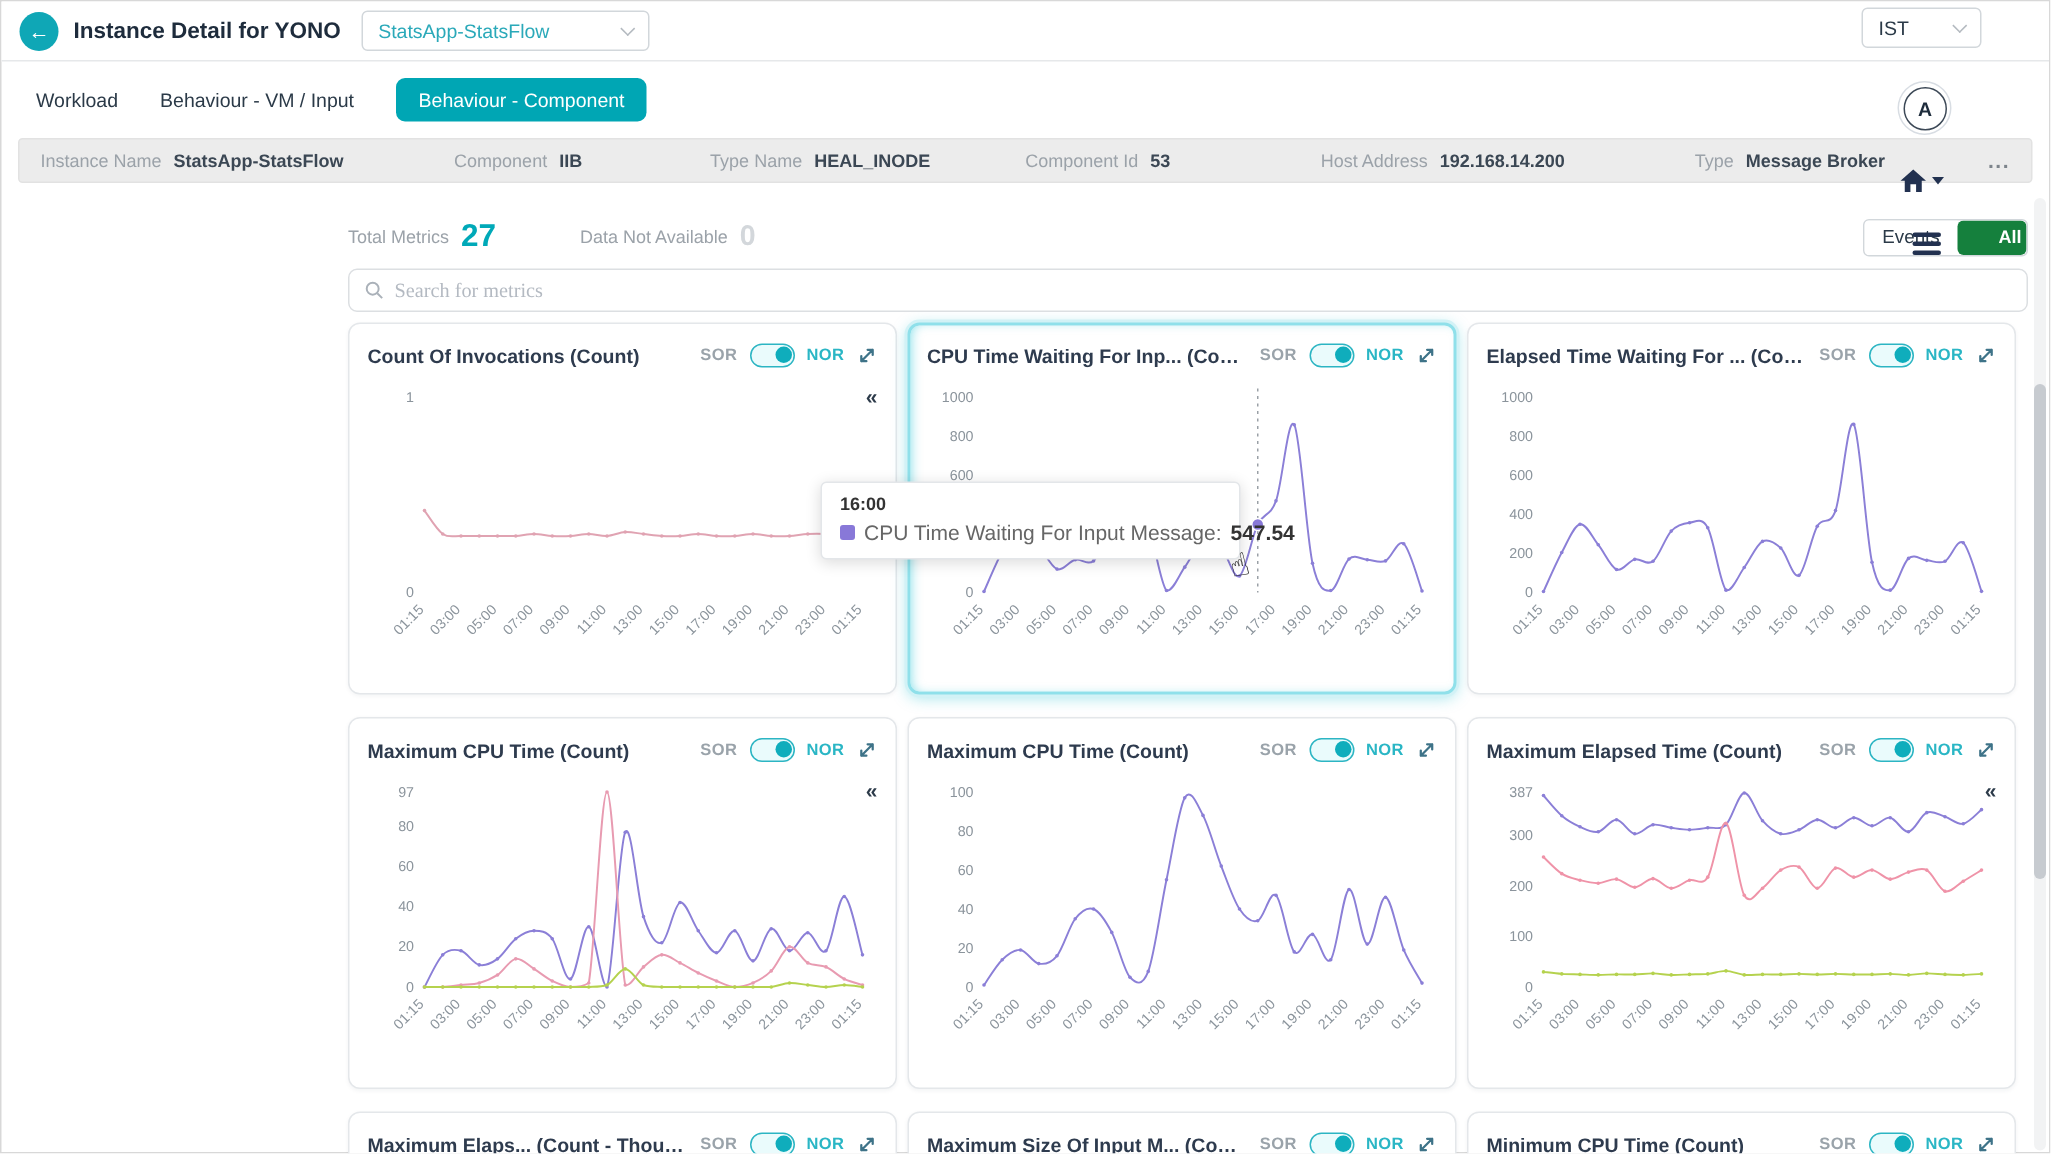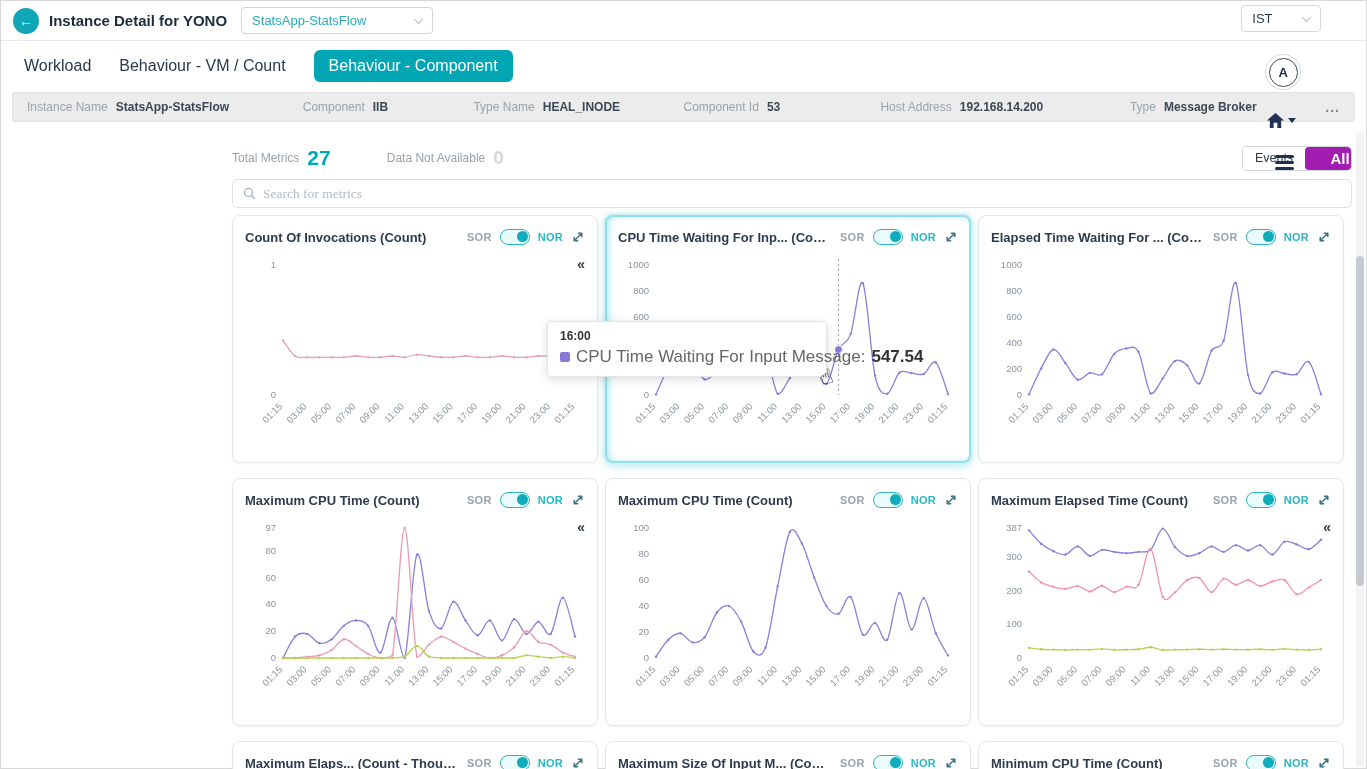--- a/index.html
+++ b/index.html
@@ -21,21 +21,21 @@
   .tz-select { width:80px; color:#2b3a48; }
   .avatar-wrap { width:34px; height:34px; border-radius:50%; box-shadow:0 0 0 1px #d8dde3; display:flex; align-items:center; justify-content:center; margin-left:4px; }
   .avatar { width:29px; height:29px; border-radius:50%; border:1.5px solid #3d4957; background:#fff; display:flex; align-items:center; justify-content:center; font-size:13px; font-weight:bold; color:#1e2c3c; cursor:pointer; }
   .home-wrap { display:flex; align-items:center; gap:3px; cursor:pointer; }
   .caret-down { width:0; height:0; border-left:4.5px solid transparent; border-right:4.5px solid transparent; border-top:5.5px solid #223150; }
   .burger { display:flex; flex-direction:column; gap:3.5px; cursor:pointer; margin-left:6px; padding:3px; }
   .burger i { display:block; width:19px; height:2.6px; background:#223150; border-radius:2px; }
 
   
   .tabs { position:absolute; top:45px; left:24px; height:42px; display:flex; align-items:center; gap:28px; z-index:40; }
-  .tab { font-size:16px; color:#2b3a48; cursor:pointer; white-space:nowrap; }
+  .tab { font-size:13px; color:#2b3a48; cursor:pointer; white-space:nowrap; }
   .tab.active { background:#00a6b4; color:#fff; padding:7px 15px; border-radius:6px; }
 
   
   .info-bar { position:absolute; top:92px; left:12px; right:12px; height:30px; background:#ececec; border:1px solid #e2e2e2; border-radius:3px; display:flex; align-items:center; padding:0 14px; z-index:40; }
   .if { display:flex; align-items:center; gap:8px; overflow:hidden; white-space:nowrap; }
   .if .lbl { font-size:12px; color:#9ba2a9; }
   .if .val { font-size:12px; font-weight:bold; color:#3b4754; }
   .if1{width:21%;} .if2{width:13%;} .if3{width:16%;} .if4{width:15%;} .if5{width:19%;} .if6{width:13%;}
   .info-more { margin-left:auto; font-size:14px; font-weight:bold; color:#7d8democratic089; color:#7d848b; letter-spacing:1px; cursor:pointer; }
 
@@ -47,21 +47,21 @@
   .side-item.active { background:#00a6b4; color:#fff; font-weight:bold; border-radius:6px; margin:4px 0; padding-top:10px; padding-bottom:10px; }
 
   
   .metrics-header { position:absolute; top:140px; left:232px; width:1120px; height:36px; display:flex; align-items:center; z-index:30; }
   .mh-label { font-size:12px; color:#9ba2a9; }
   .mh-total { font-size:21px; font-weight:bold; color:#00a9b8; margin:0 10px 0 8px; }
   .mh-dna-label { margin-left:46px; }
   .mh-dna { font-size:19px; font-weight:bold; color:#d3d7db; margin-left:8px; }
   .ev-all { margin-left:auto; display:flex; border:1px solid #d2d7db; border-radius:4px; overflow:hidden; height:25px; }
   .ev-btn { background:#fff; color:#2b3a48; font-size:12.5px; display:flex; align-items:center; justify-content:center; width:62px; cursor:pointer; }
-  .all-btn { background:#a21caf; color:#fff; font-size:15px; font-weight:bold; display:flex; align-items:center; justify-content:center; width:46px; cursor:pointer; border-radius:4px;padding-left:24px; }
+  .all-btn { background:#15803d; color:#fff; font-size:12px; font-weight:bold; display:flex; align-items:center; justify-content:center; width:46px; cursor:pointer; border-radius:4px;padding-left:24px; }
 
   
   .metric-search { position:absolute; top:179px; left:232px; width:1120px; height:29px; border:1px solid #dcdfe2; border-radius:6px; display:flex; align-items:center; padding:0 10px; gap:7px; background:#fff; z-index:30; }
   .metric-search input { border:none; outline:none; flex:1; font-size:13px; color:#444; background:transparent; }
   .metric-search input::placeholder { font-family:"Liberation Serif", serif; color:#b4bac2; font-size:13.5px; }
 
   
   .grid { position:absolute; top:215px; left:232px; width:1112px; height:554px; display:grid; grid-template-columns:repeat(3,366px); grid-auto-rows:248px; column-gap:7px; row-gap:15px; z-index:20; }
   .card { position:relative; background:#fff; border:1px solid #e4e7ea; border-radius:8px; padding:10px 12px; box-shadow:0 1px 3px rgba(20,40,60,.05); }
   .card.active-card { border:2px solid #8fe0ea; box-shadow:0 0 0 2px #d2f2f6, 0 2px 10px rgba(0,180,200,.35), inset 3px 0 8px -3px rgba(0,190,210,.5); padding:9px 11px; }
@@ -72,21 +72,21 @@
   .switch { position:relative; width:30px; height:16px; border:1.5px solid #2cb5c3; border-radius:9px; background:#eafbfc; cursor:pointer; flex:0 0 auto; }
   .switch .knob { position:absolute; right:1px; top:1px; width:11px; height:11px; border-radius:50%; background:#0fadbc; }
   .expand { width:14px; height:14px; stroke:#3e7388; stroke-width:1.5; stroke-linecap:round; fill:none; cursor:pointer; flex:0 0 auto; }
   .collapse { position:absolute; right:12px; top:40px; font-size:14px; font-weight:bold; color:#2d3b4a; cursor:pointer; z-index:5; }
   svg.plot { display:block; margin-top:3px; font-family:inherit; }
   .ax { font-size:9.5px; fill:#8b949c; }
 
   
   .hover-tooltip { position:absolute; left:315px; top:106px; width:280px; background:#fff; border:1px solid #e3e6e9; border-radius:4px; box-shadow:0 2px 10px rgba(0,0,0,.14); padding:7px 12px 9px 12px; z-index:35; pointer-events:none; }
   .tt-time { font-size:12px; font-weight:bold; color:#333; margin-bottom:4px; }
-  .tt-row { display:flex; align-items:center; gap:6px; font-size:17px; color:#666; white-space:nowrap;text-align:right; }
+  .tt-row { display:flex; align-items:center; gap:6px; font-size:14px; color:#666; white-space:nowrap;text-align:right; }
   .tt-swatch { width:10px; height:10px; border-radius:2px; flex:0 0 auto; }
   .tt-val { font-weight:bold; color:#333; }
   .hand { position:absolute; left:588px; top:150px; z-index:36; font-family:"DejaVu Sans", sans-serif; font-size:21px; color:#111; transform:rotate(-14deg); pointer-events:none; }
 
   
   .scrollbar { position:absolute; top:132px; right:3px; width:8px; bottom:2px; background:#f2f3f4; border-radius:4px; z-index:45; }
   .scroll-thumb { position:absolute; top:124px; left:0; width:8px; height:330px; background:#c7cbd0; border-radius:4px; cursor:pointer; }
 </style>
 </head>
 <body>
@@ -133,21 +133,21 @@
       <div class="burger">
           <i></i>
           <i></i>
           <i></i>
         </div>
     </div>
   </header>
 
   <nav class="tabs">
     <span class="tab">Workload</span>
-    <span class="tab">Behaviour - VM / Count</span>
+    <span class="tab">Behaviour - VM / Input</span>
     <span class="tab active">Behaviour - Component</span>
   </nav>
 
   <div class="info-bar">
     <div class="if if1">
         <span class="lbl">Instance Name</span>
         <span class="val">StatsApp-StatsFlow</span>
       </div>
     <div class="if if2">
         <span class="lbl">Component</span>

